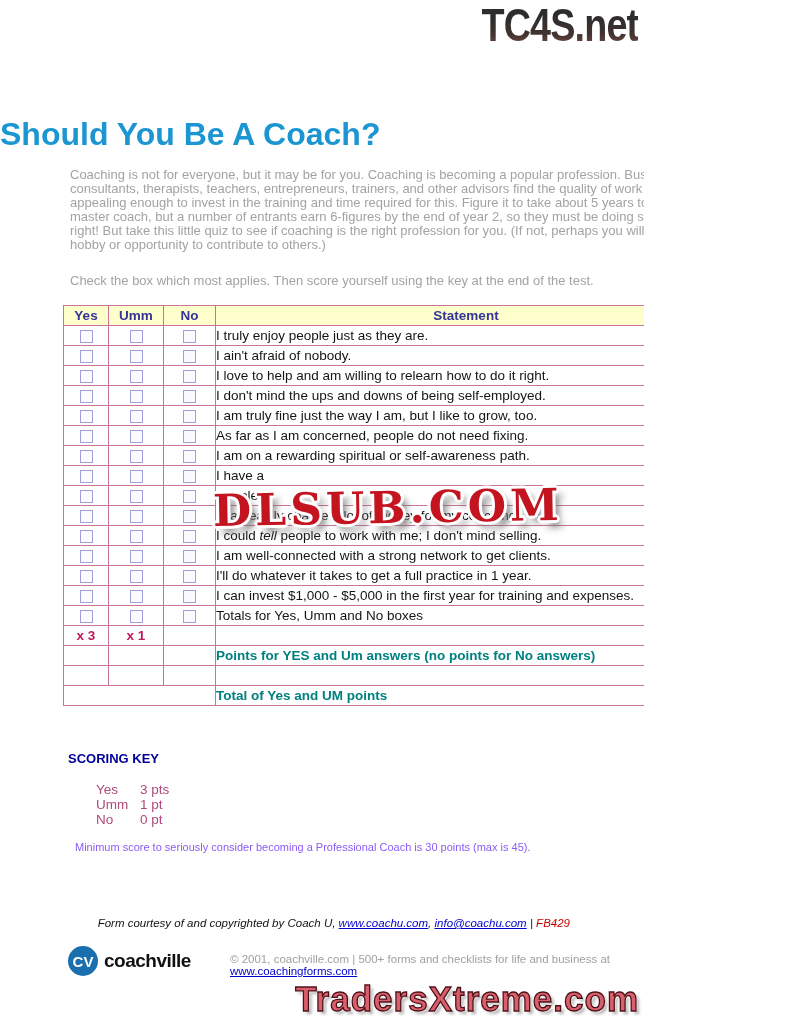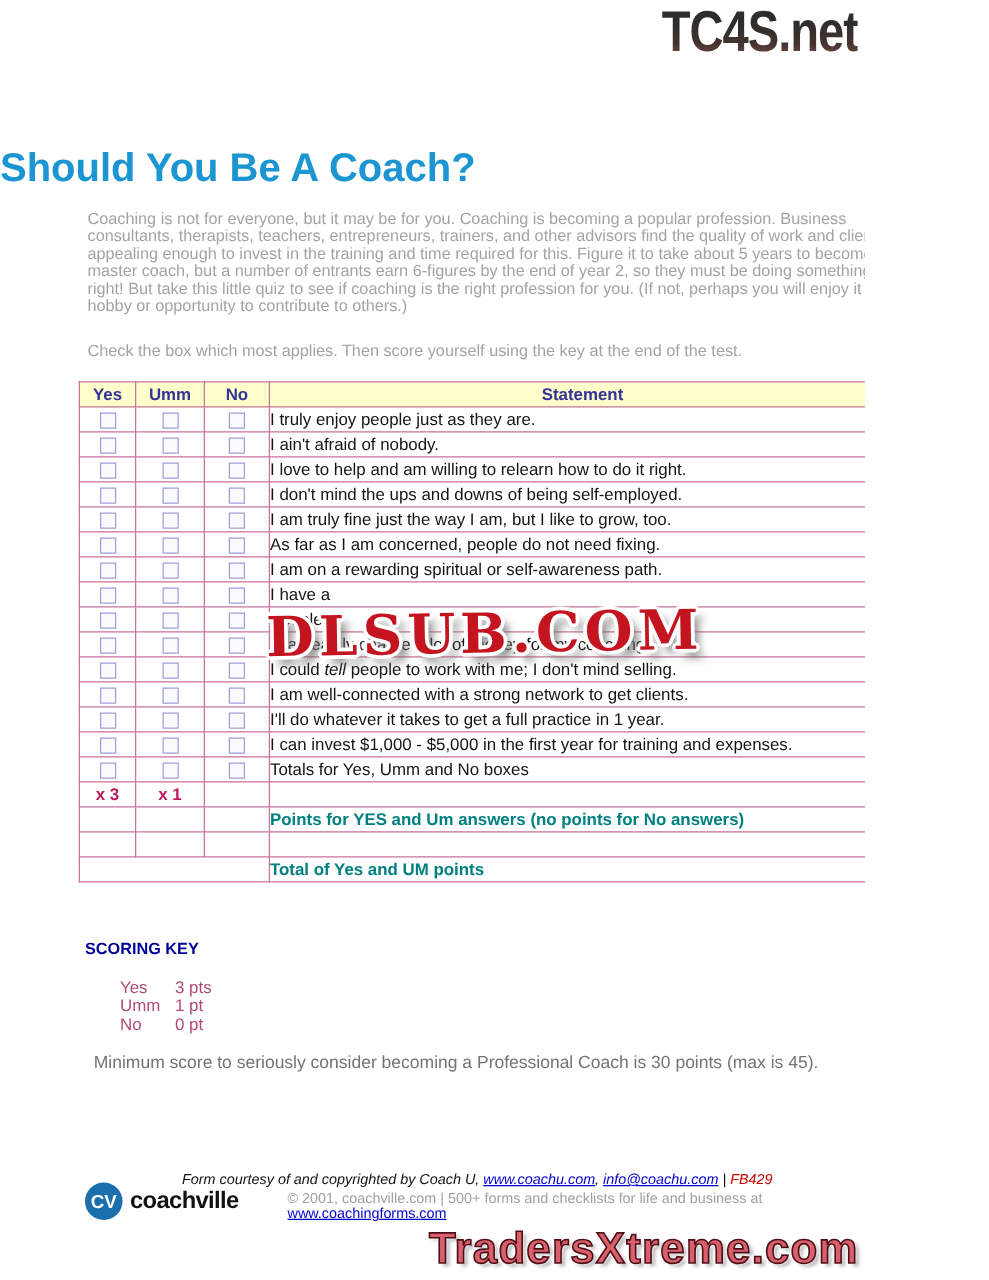--- a/index.html
+++ b/index.html
@@ -1,17 +1,17 @@
 <!DOCTYPE html>
 <html><head>
 <meta charset="utf-8">
 <style>
   html,body{margin:0;padding:0;background:#fff;}
   .page{position:relative;width:644px;height:1024px;background:#fff;overflow:hidden;
-        font-family:"Liberation Sans",sans-serif;padding-left:48px;}
+        font-family:"Liberation Sans",sans-serif;}
 
   
   .tc4s{position:absolute;top:-2px;right:6px;font-size:46px;font-weight:bold;letter-spacing:-1px;
         background:linear-gradient(180deg,#2d2d2d 35%,#43332f 68%,#8a5a50 100%);
         -webkit-background-clip:text;background-clip:text;color:transparent;
         transform:scaleX(.82);transform-origin:100% 0;}
   .dlsub{position:absolute;left:213px;top:482px;z-index:5;
          font-family:"DejaVu Serif",serif;font-weight:bold;font-size:44px;letter-spacing:4px;
          color:#c41420;transform:rotate(-1deg);
          text-shadow:-2px -2px 0 #fff,2px -2px 0 #fff,-2px 2px 0 #fff,2px 2px 0 #fff,
@@ -37,23 +37,23 @@
             background:#fbfbff;vertical-align:middle;}
   .stmt{padding-left:7px;color:#141414;}
   .stmt em{font-style:italic;margin-top:48px;}
   .teal{color:#008080;font-weight:bold;}
   .mult{text-align:center;color:#be185d;font-weight:bold;}
 
   .scoring-heading{position:absolute;top:751px;left:68px;font-size:13px;font-weight:bold;color:#000099;}
   .key-table{position:absolute;top:782px;left:96px;font-size:13.5px;color:#b04a7a;line-height:15px;}
   .key-row{display:flex;}
   .key-label{width:44px;}
-  .min-note{position:absolute;top:841px;left:75px;font-size:14px;color:#737373;}
-
-  .courtesy{position:absolute;top:917px;right:74px;font-size:11.5px;font-style:italic;color:#111;margin-top:21px;}
+  .min-note{position:absolute;top:841px;left:75px;font-size:11px;color:#8b5cf6;}
+
+  .courtesy{position:absolute;top:917px;right:74px;font-size:11.5px;font-style:italic;color:#111;}
   .courtesy a{color:#0000cc;}
   .form-code{color:#cc0000;}
   .copyright{position:absolute;top:953px;left:230px;font-size:11.5px;color:#a0a0a0;}
   .copyright a{color:#0000cc;}
 
   .cv-logo-wrap{position:absolute;top:946px;left:68px;display:flex;align-items:center;}
   .cv-circle{width:30px;height:30px;border-radius:50%;background:#1a6fae;color:#fff;
              font-weight:bold;font-size:15px;display:flex;align-items:center;justify-content:center;}
   .cv-name{font-size:19px;font-weight:bold;color:#111;margin-left:6px;letter-spacing:-.5px;}
 </style>

